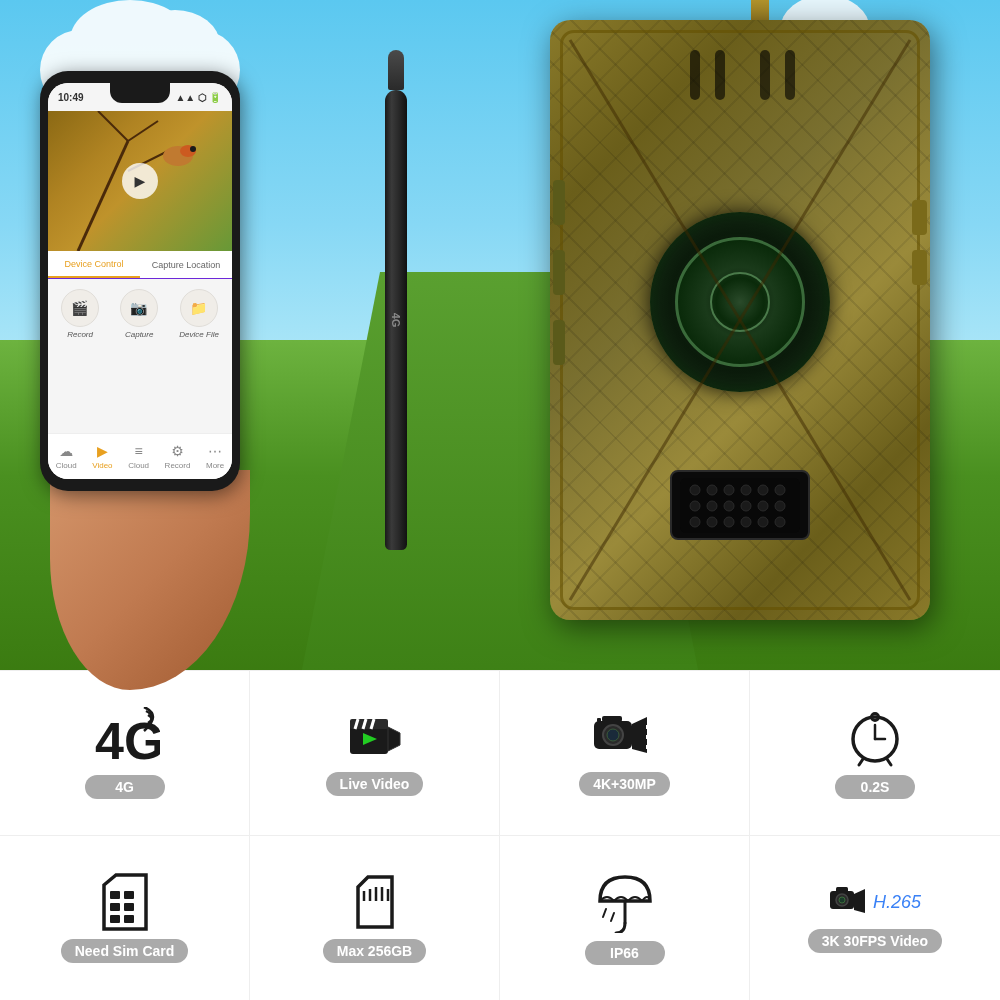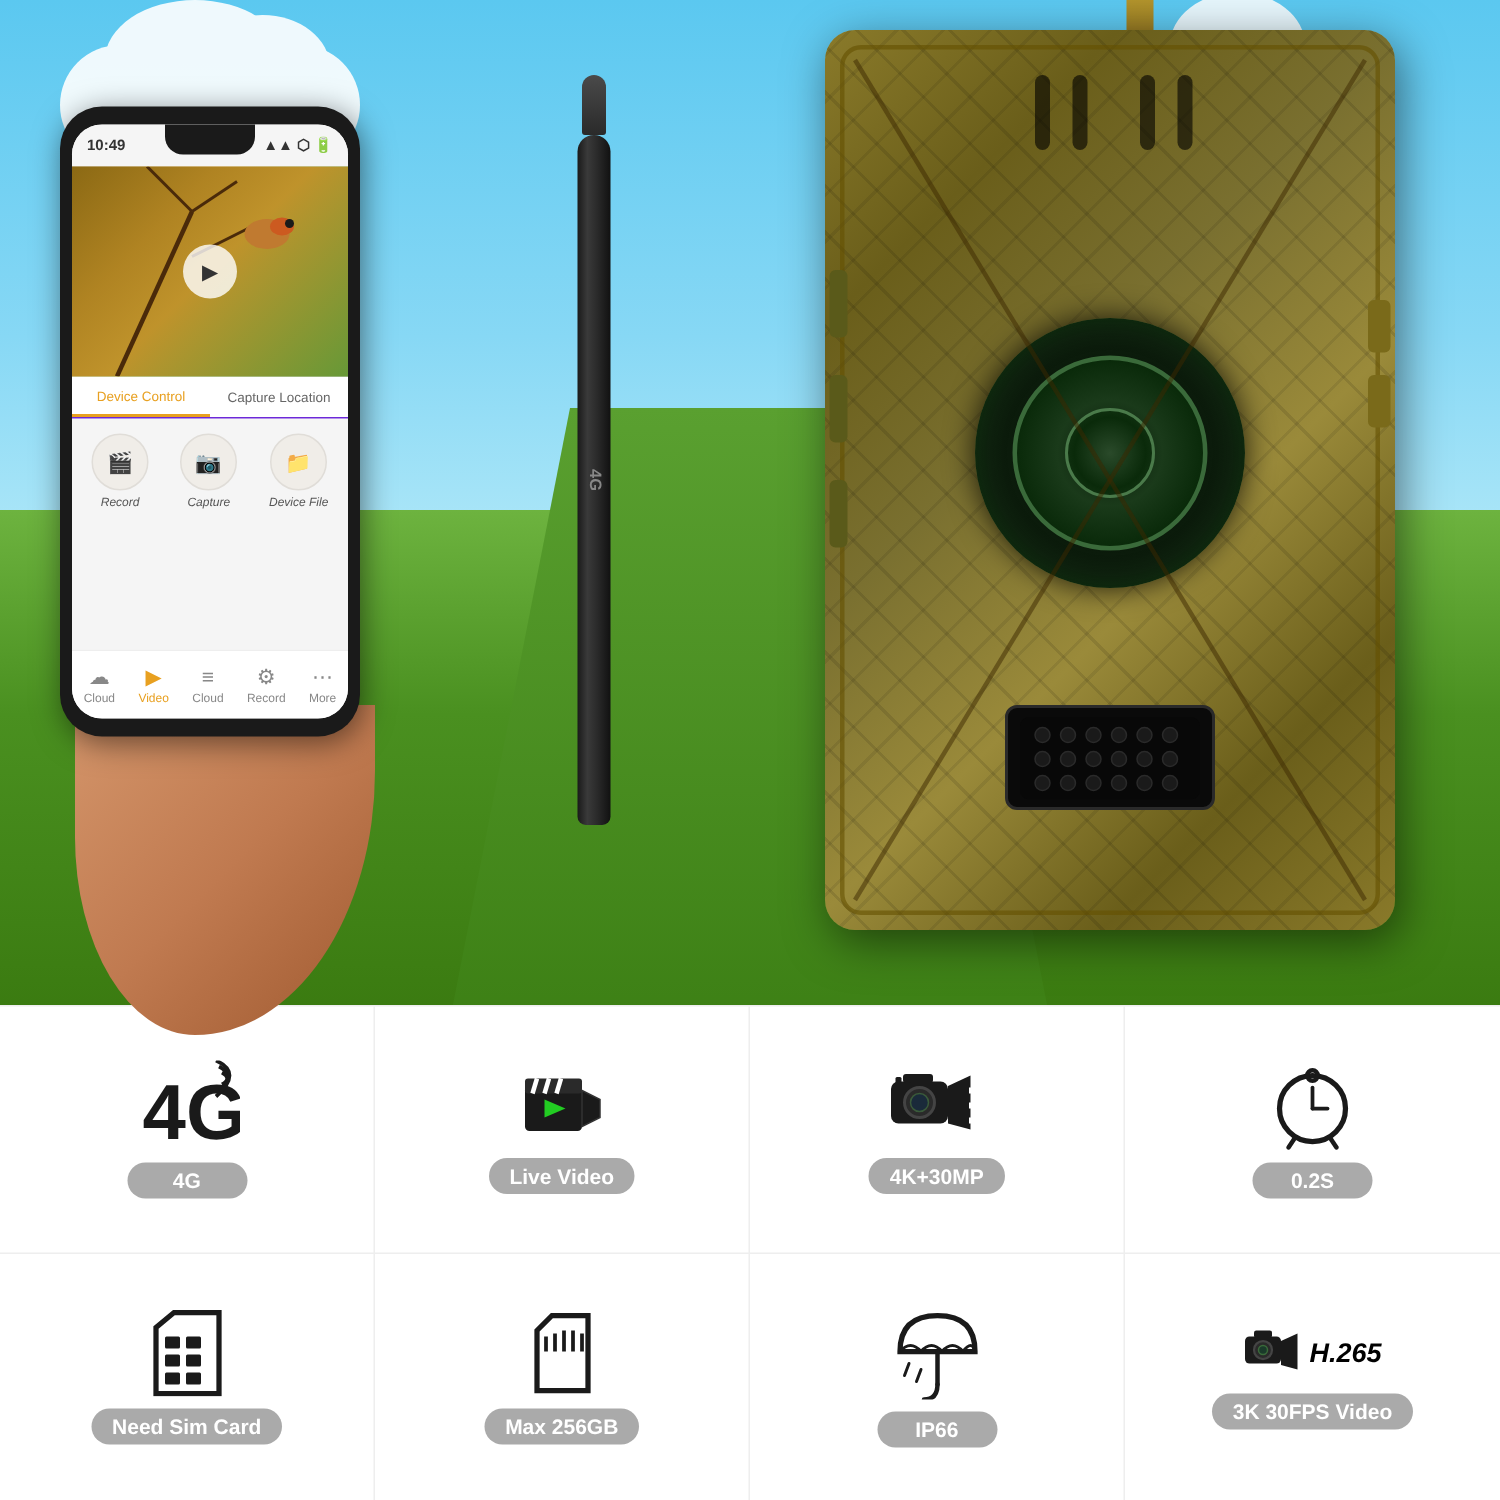--- a/index.html
+++ b/index.html
@@ -404,22 +404,22 @@
     }
 
     
     .h265-label {
       display: flex;
       align-items: center;
       gap: 6px;
     }
     .h265-text {
       font-size: 18px;
-      font-weight: 700;
-      color: #000000;
+      font-weight: 400;
+      color: #3b82f6;
       font-style: italic;
     }
   </style>
 </head>
 <body>
 
 <div class="bg-scene">
   <div class="bg-sky"></div>
   <div class="bg-cloud1"></div>
   <div class="bg-cloud2"></div>

